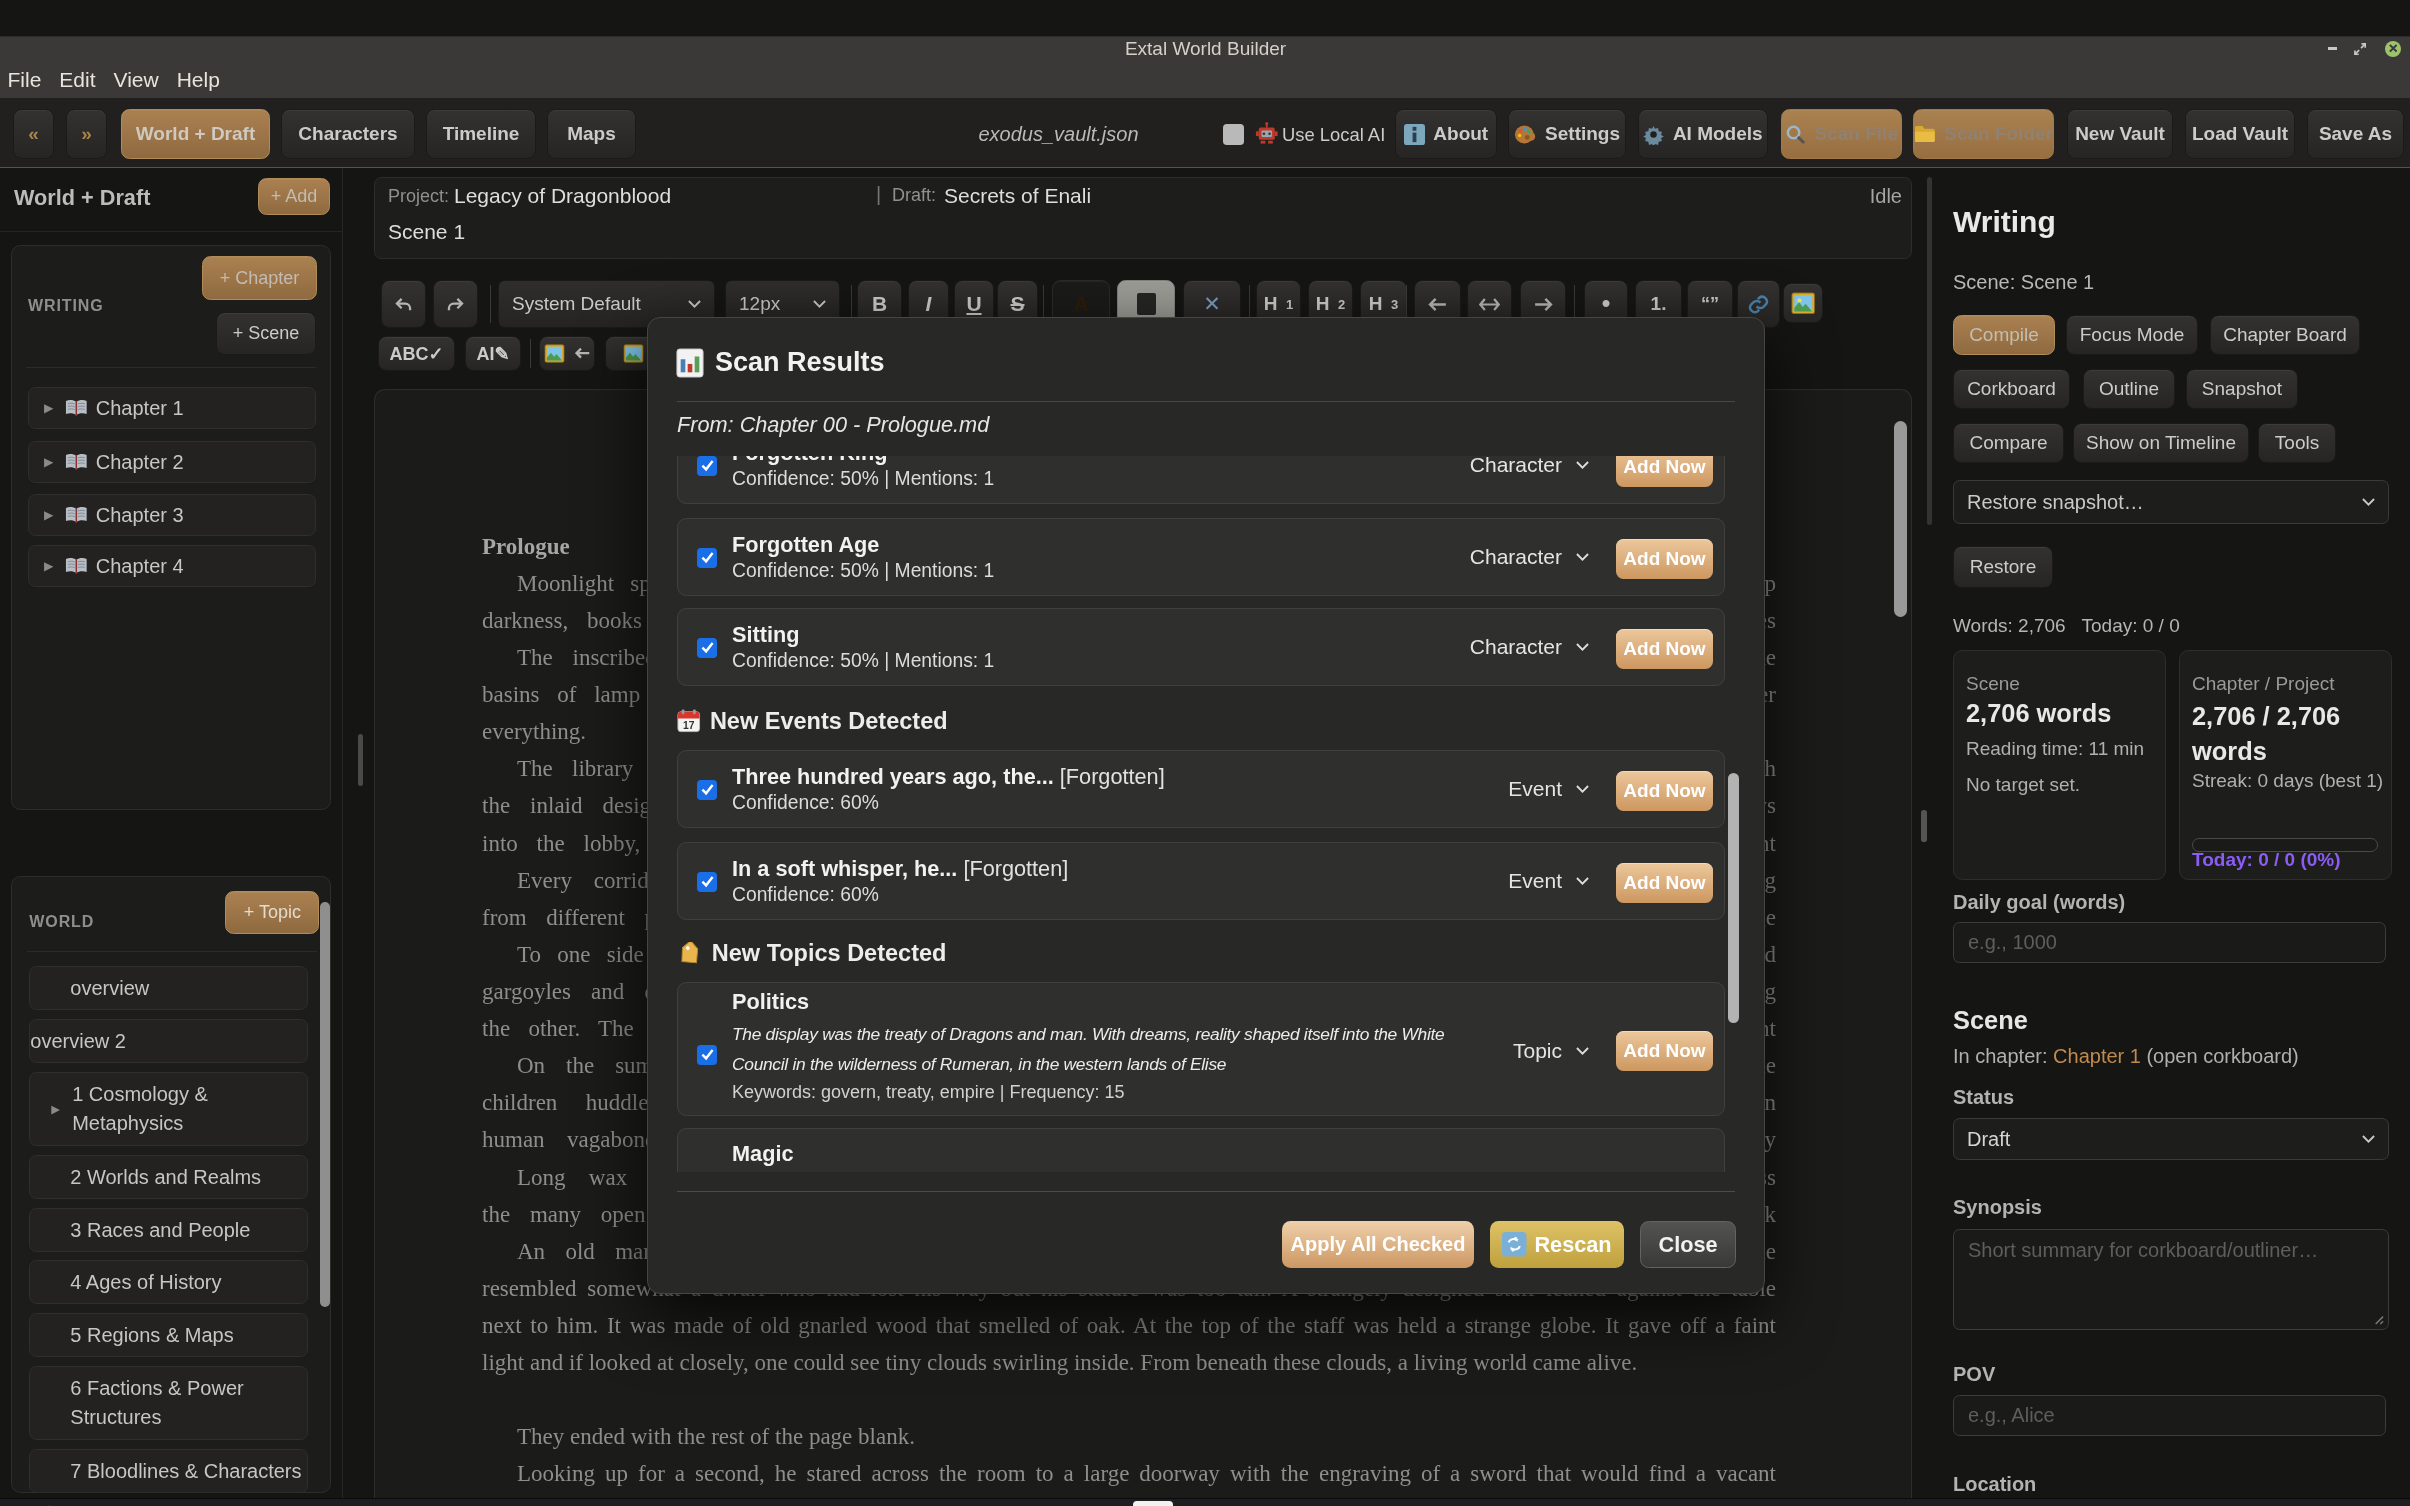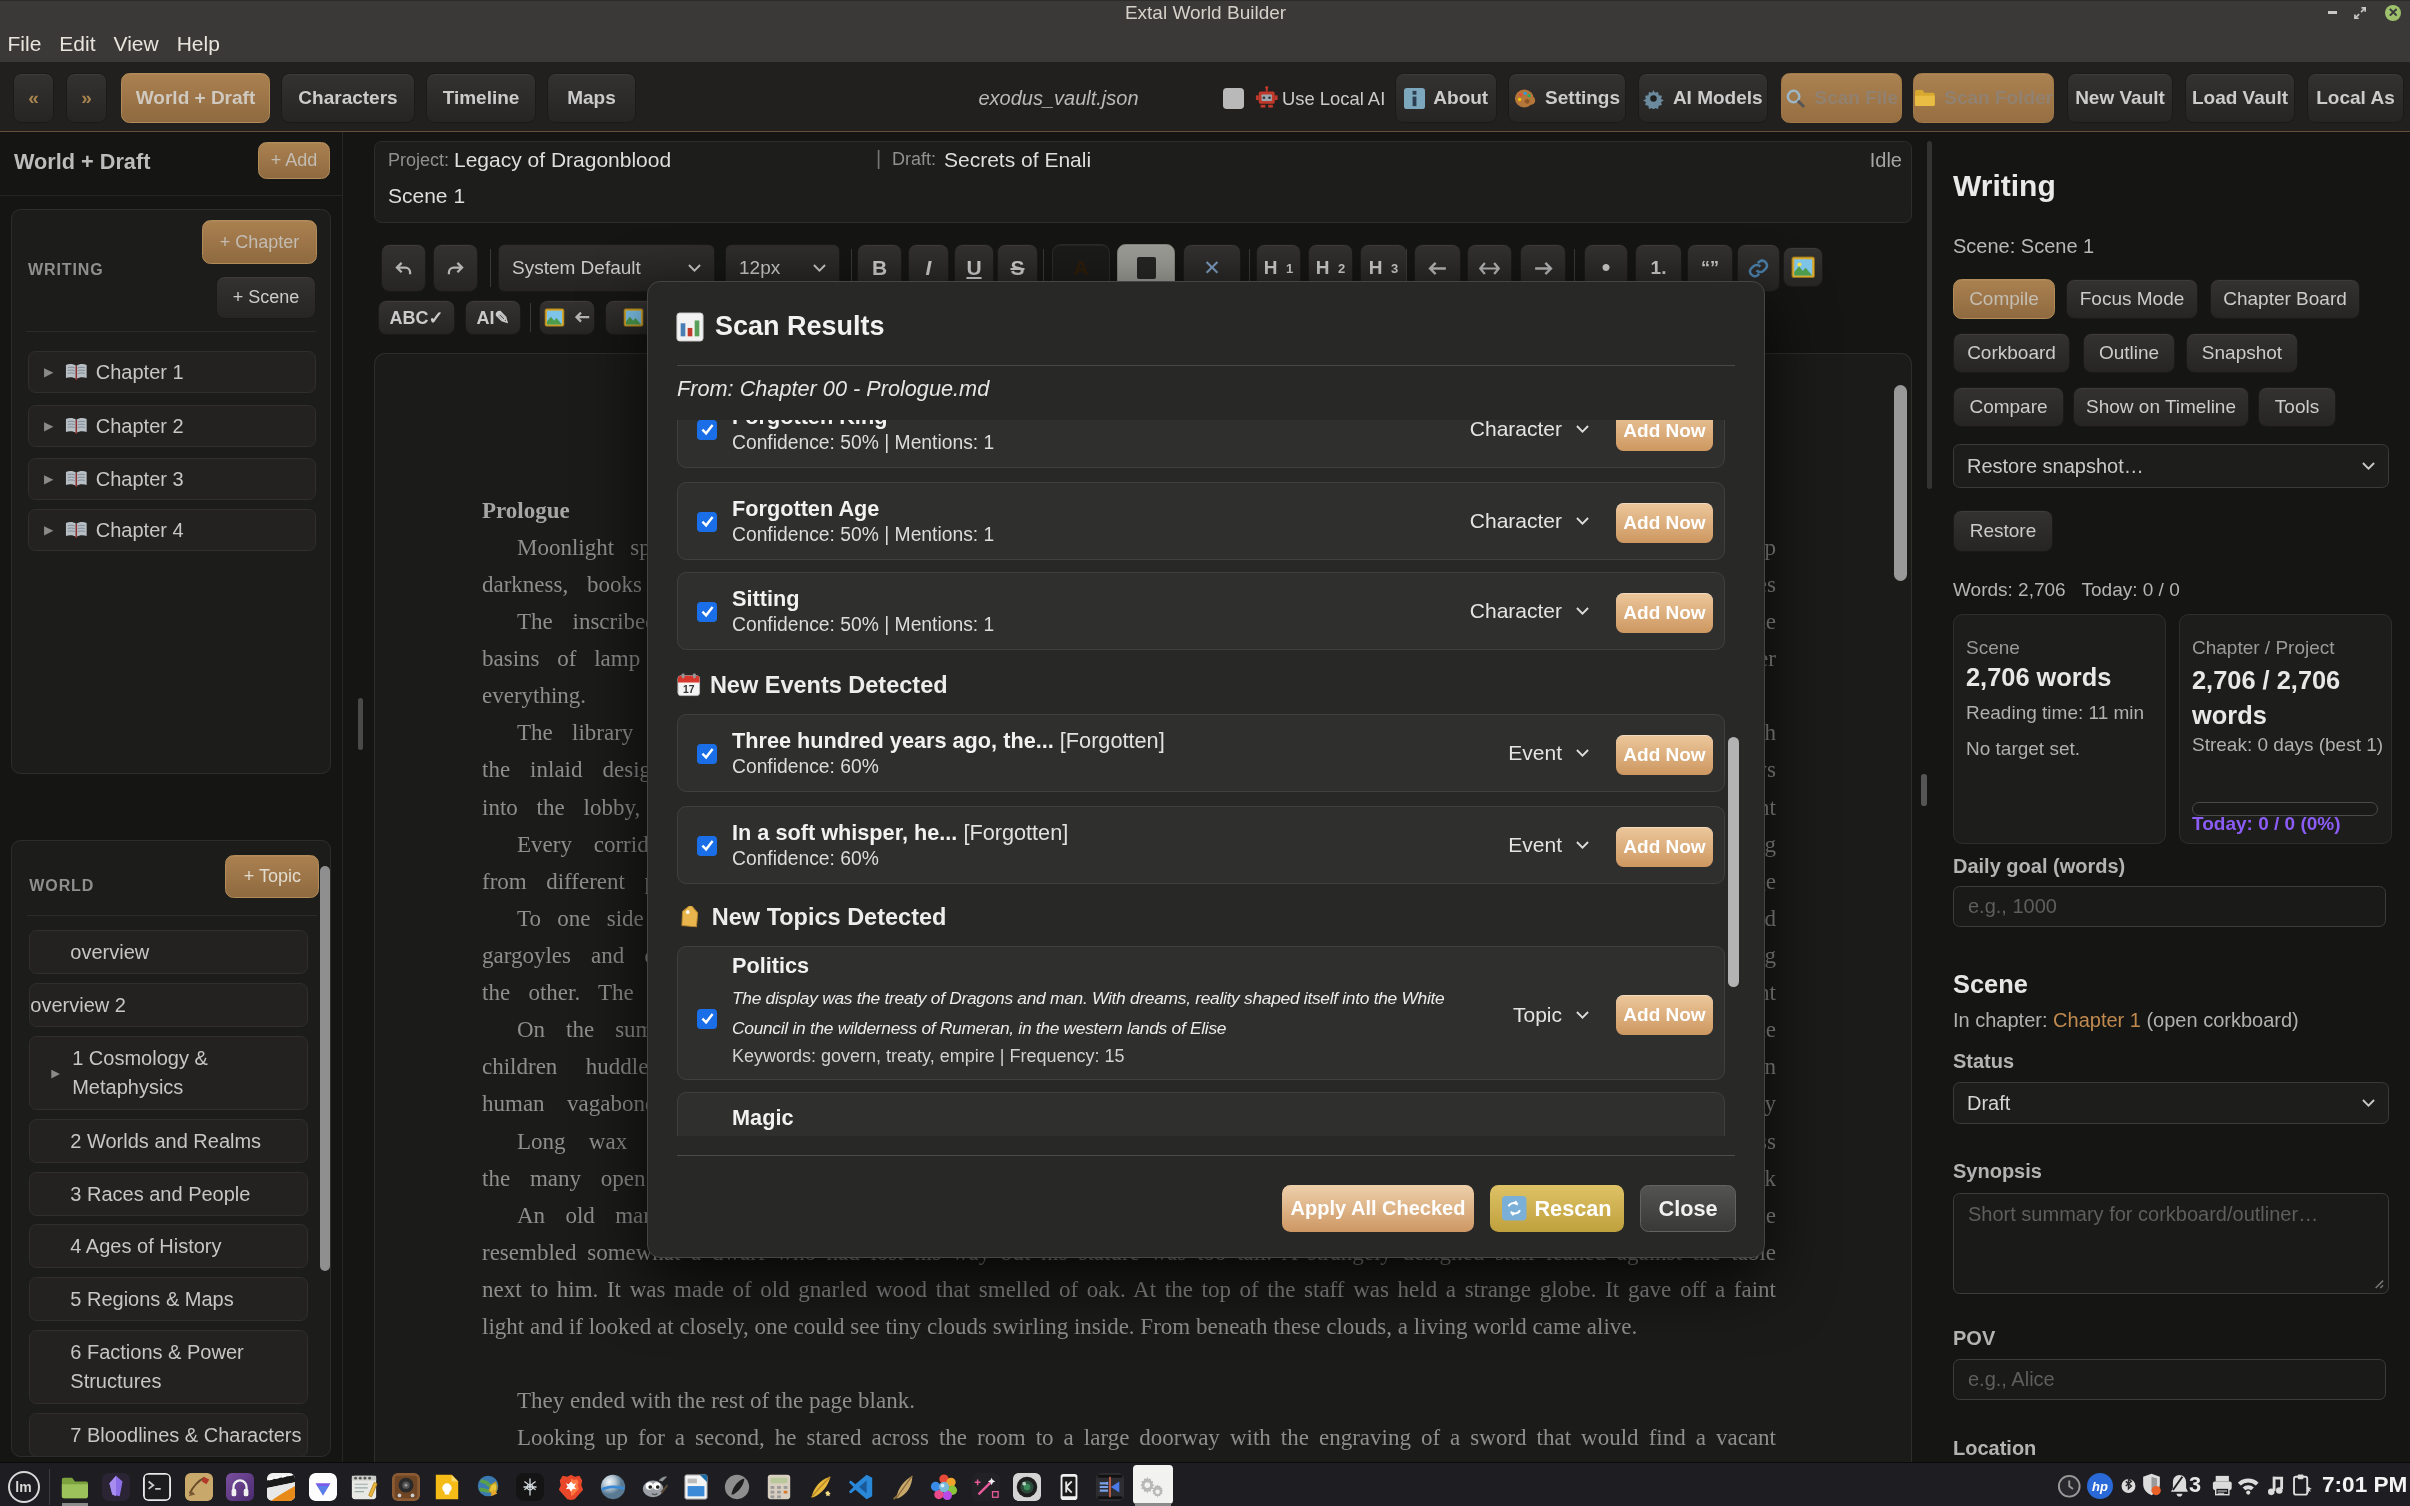--- a/index.html
+++ b/index.html
@@ -1,16 +1,16 @@
 <!DOCTYPE html>
 <html style="font-size:15px"><head><meta charset="utf-8">
 <style>
 *{margin:0;padding:0;box-sizing:border-box;}
 html,body{width:2411px;height:1507px;overflow:hidden;background:#151514;font-family:"Liberation Sans",sans-serif;}
-#page{position:relative;width:2411px;height:1361px;}
+#page{position:relative;width:2411px;height:1361px;margin-top:36px;}
 .abs{position:absolute;}
 .btn{position:absolute;display:flex;align-items:center;justify-content:center;gap:8.5px;
  background:linear-gradient(#343231,#262524);border:0.9px solid #1b1a19;border-radius:8.5px;
  box-shadow:inset 0 0.9px 0 rgba(255,255,255,.05);color:#cbcbcb;font-weight:bold;font-size:19px;}
 .tan{background:linear-gradient(#aa8050,#8f6a40);border:0.9px solid #b18c58;color:#cfc9bf;}
 .tanmut{background:linear-gradient(#aa8251,#966e41);border:0.9px solid #a07a48;color:#918171;}
 .sel{position:absolute;display:flex;align-items:center;background:#242423;border:0.9px solid #39393833;border-radius:6.6px;
  color:#c9c9c9;font-size:19px;padding:0 13px;justify-content:space-between;background:linear-gradient(#2f2e2d,#252423);border:0.9px solid #1b1a19;}
 .chev{width:13px;height:8.5px;}
 .dl{position:absolute;left:482px;width:1294px;font-family:"Liberation Serif",serif;font-size:23px;color:#8e8e8e;
@@ -96,21 +96,21 @@
 <div class="btn tanmut" style="left:1781px;top:73px;width:121px;height:50px;"><svg width="21" height="21" viewBox="0 0 22 22">
         <circle cx="9" cy="9" r="6" fill="none" stroke="#9db6c6" stroke-width="2.6"></circle>
         <path d="M13.5 13.5L20 20" stroke="#555" stroke-width="3"></path>
       </svg>Scan File</div>
 <div class="btn tanmut" style="left:1913px;top:73px;width:141px;height:50px;"><svg width="21.7" height="18" viewBox="0 0 23 19">
         <path d="M1 3a2 2 0 012-2h6l2 3h9a2 2 0 012 2v10a2 2 0 01-2 2H3a2 2 0 01-2-2z" fill="#d8a92f"></path>
         <path d="M1 7h21v9a2 2 0 01-2 2H3a2 2 0 01-2-2z" fill="#e9bc44"></path>
       </svg>Scan Folder</div>
 <div class="btn" style="left:2067px;top:73px;width:106px;height:50px;">New Vault</div>
 <div class="btn" style="left:2185px;top:73px;width:110px;height:50px;">Load Vault</div>
-<div class="btn" style="left:2307px;top:73px;width:97px;height:50px;">Local As</div>
+<div class="btn" style="left:2307px;top:73px;width:97px;height:50px;">Save As</div>
 
 <div class="abs" style="left:342px;top:132px;width:0.9px;height:1331px;background:#262625;"></div>
 <div class="abs" style="left:14px;top:149px;color:#bcbcbc;font-weight:bold;font-size:21.7px;">World + Draft</div>
 <div class="btn tan" style="left:258px;top:142px;width:72px;height:37px;font-size:18px;font-weight:normal;color:#c2bcb2;">+ Add</div>
 <div class="abs" style="left:0px;top:195px;width:342px;height:0.9px;background:#242423;"></div>
 <div class="abs" style="left:11.3px;top:209px;width:320px;height:565px;background:#1c1c1b;border:0.9px solid #2d2d2c;border-radius:9.4px;"></div>
 <div class="abs" style="left:28px;top:261px;color:#8f8f8f;font-weight:bold;font-size:16px;letter-spacing:0.9px;">WRITING</div>
 <div class="btn tan" style="left:202px;top:220px;width:115px;height:44px;font-size:18px;font-weight:normal;color:#c2bcb2;">+ Chapter</div>
 <div class="btn" style="left:216px;top:276px;width:100px;height:43px;font-size:18px;font-weight:normal;">+ Scene</div>
 <div class="abs" style="left:26px;top:331px;width:290px;height:0.9px;background:#2b2b2a;"></div>

